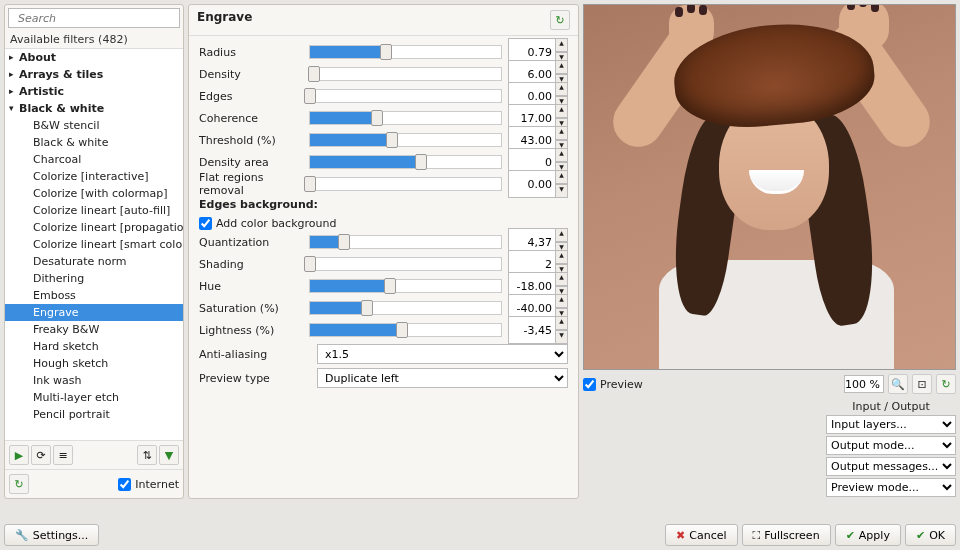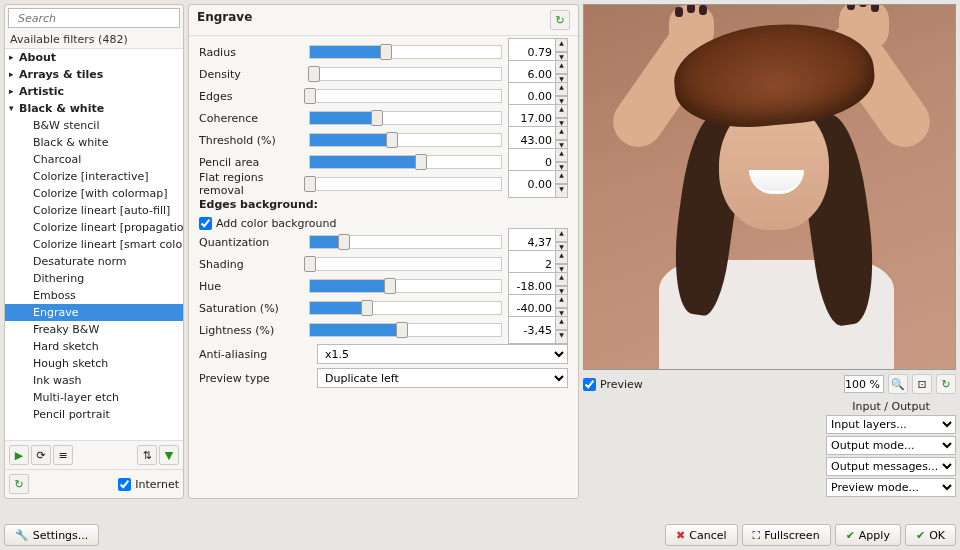--- a/index.html
+++ b/index.html
@@ -189,21 +189,21 @@
             </div>
             <div class="spin">
               <input value="43.00" style="">
               <div class="arrows">
                 <div>▲</div>
                 <div>▼</div>
               </div>
             </div>
           </div>
           <div class="row">
-            <div class="label">Pencil area</div>
+            <div class="label">Density area</div>
             <div class="slider">
               <div class="fill" style="width:58%"></div>
               <div class="thumb" style="left:58%"></div>
             </div>
             <div class="spin">
               <input value="0" style="">
               <div class="arrows">
                 <div>▲</div>
                 <div>▼</div>
               </div>

